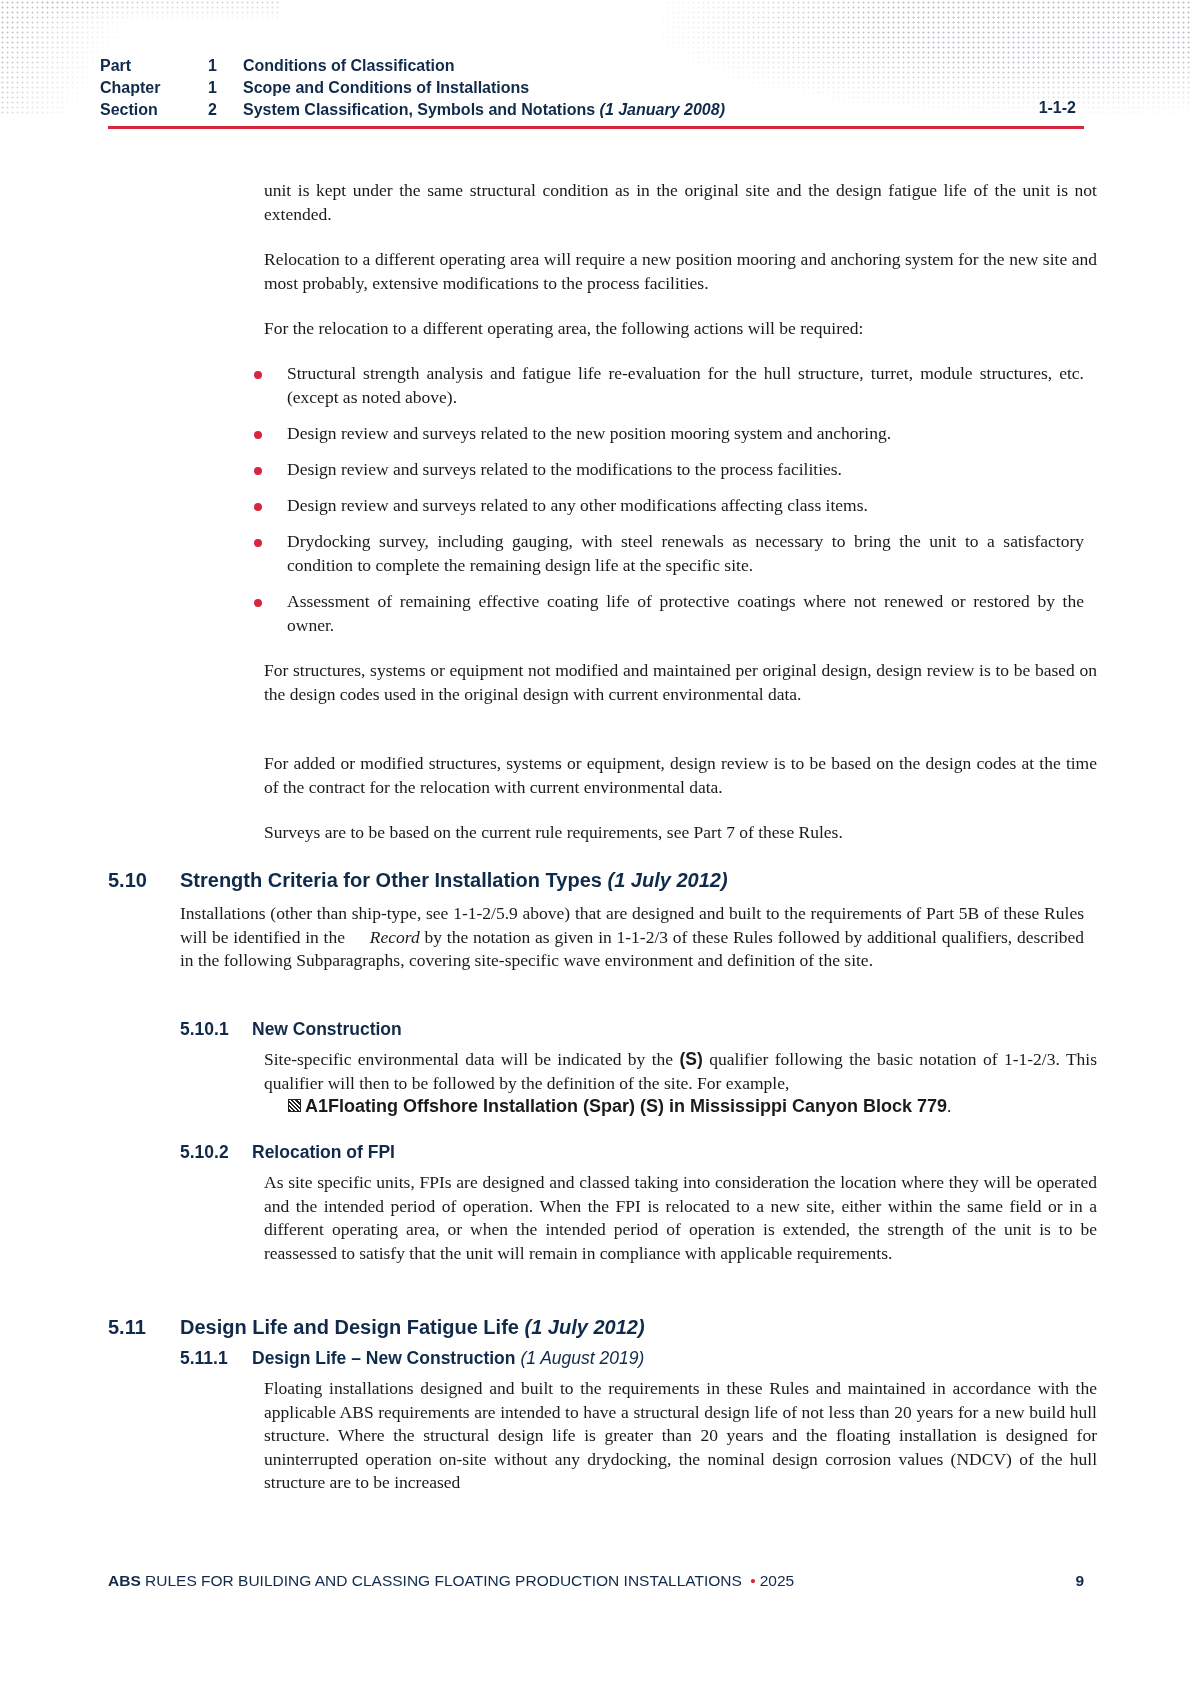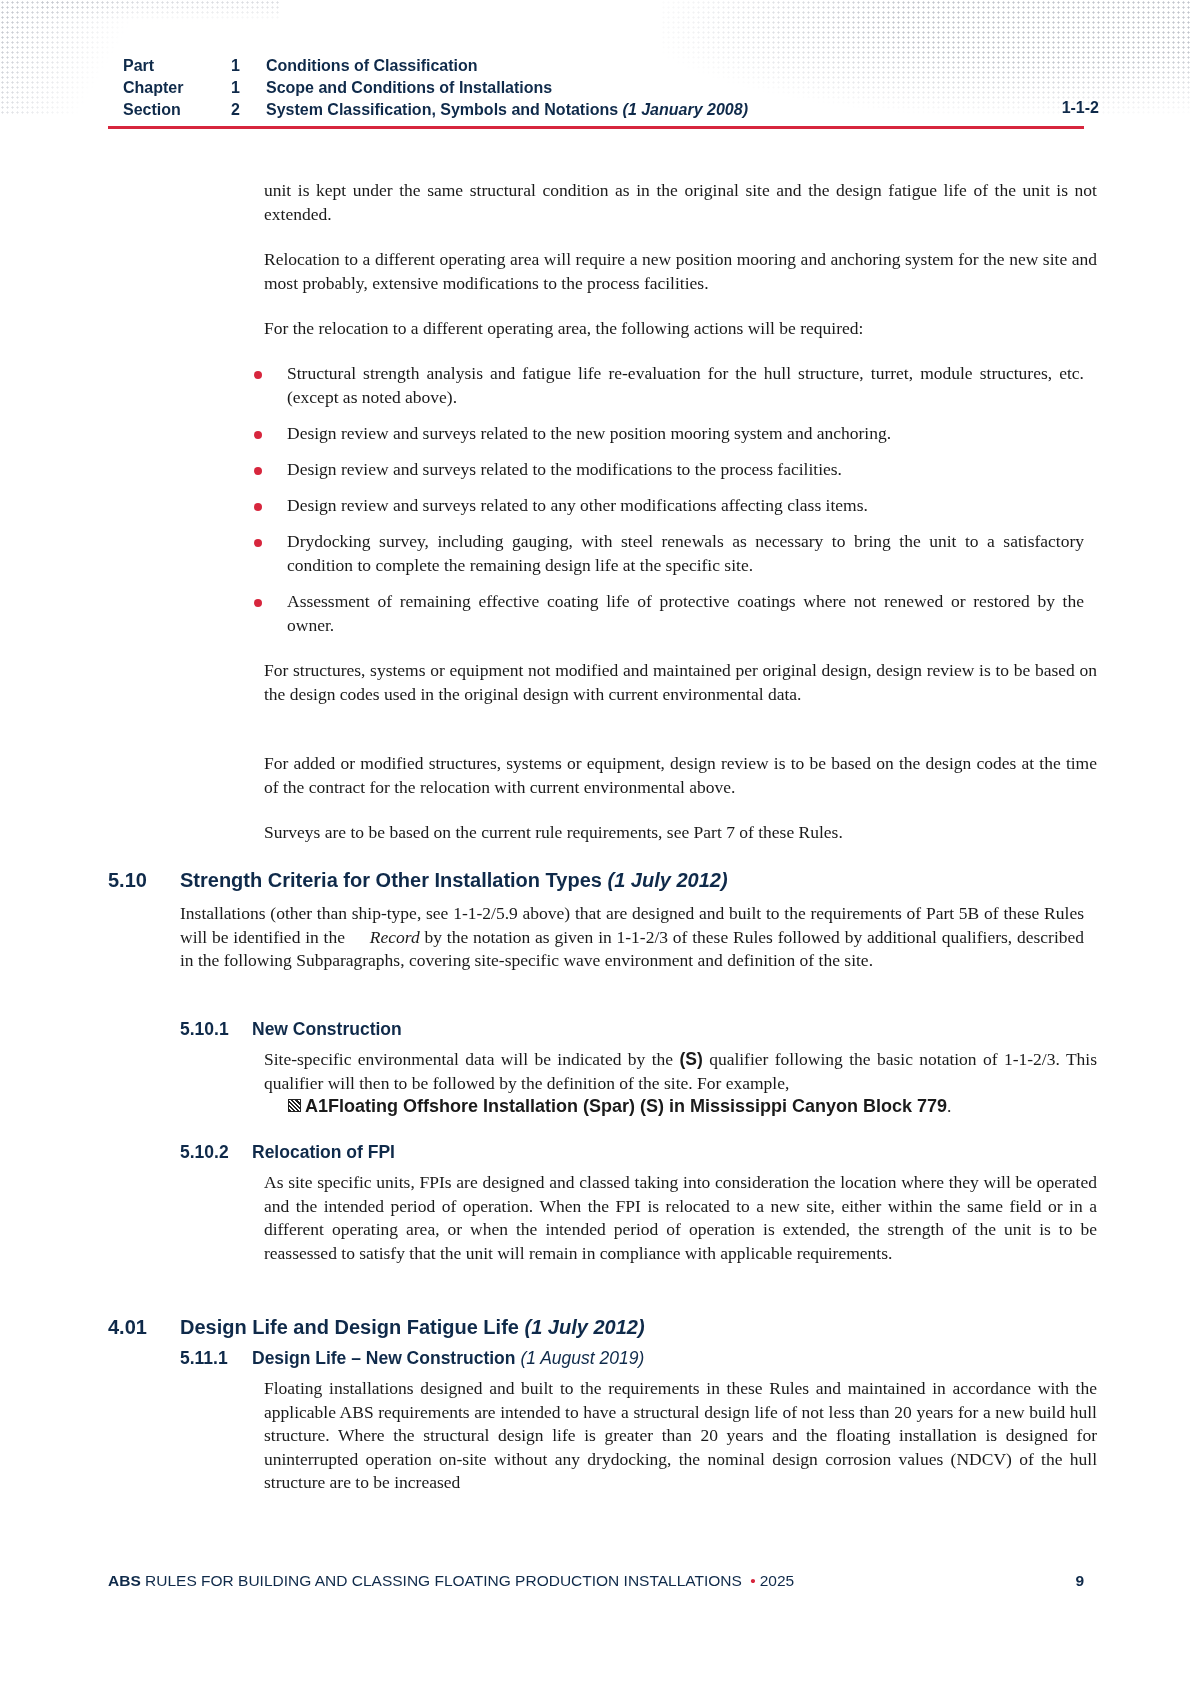--- a/index.html
+++ b/index.html
@@ -12,21 +12,21 @@
   .dots-left { left: 0; top: 0; width: 140px; height: 115px;
     -webkit-mask-image: linear-gradient(120deg, #000 10%, transparent 70%);
     mask-image: linear-gradient(120deg, #000 10%, transparent 70%); opacity: 0.8; }
   .dots-left2 { left: 40px; top: 0; width: 240px; height: 22px; opacity: 0.5;
     -webkit-mask-image: linear-gradient(180deg, #000 20%, transparent 100%);
     mask-image: linear-gradient(180deg, #000 20%, transparent 100%); }
   .dots-right { right: 0; top: 0; width: 530px; height: 115px;
     -webkit-mask-image: radial-gradient(ellipse at 75% 20%, #000 30%, transparent 75%);
     mask-image: radial-gradient(ellipse at 75% 20%, #000 30%, transparent 75%); opacity: 0.85; }
 
-  .header { position: absolute; left: 123px; top: 55px; width: 976px;
+  .header { position: absolute; left: 100px; top: 55px; width: 976px;
     font-family: "Liberation Sans", sans-serif; font-weight: bold; font-size: 16px; color: #0f2a4a; }
   .header-row { display: flex; height: 22px; line-height: 22px; }
   .h-label { width: 108px; }
   .h-num { width: 35px; }
   .h-title { flex: 1; }
   .h-title i { font-style: italic; }
   .h-code { position: absolute; right: 0; top: 44px; }
   .header-rule { position: absolute; left: 108px; top: 126px; width: 976px; height: 3px; background: #d7263d; }
 
   .content { position: absolute; left: 0; top: 0; width: 1191px;
@@ -107,21 +107,21 @@
   <div class="bullet" style="top:530px">
     <span class="dot"></span>
     <div class="btxt">Drydocking survey, including gauging, with steel renewals as necessary to bring the unit to a satisfactory condition to complete the remaining design life at the specific site.</div>
   </div>
   <div class="bullet" style="top:590px">
     <span class="dot"></span>
     <div class="btxt">Assessment of remaining effective coating life of protective coatings where not renewed or restored by the owner.</div>
   </div>
 
   <p class="p" style="top:659px">For structures, systems or equipment not modified and maintained per original design, design review is to be based on the design codes used in the original design with current environmental data.</p>
-  <p class="p" style="top:752px">For added or modified structures, systems or equipment, design review is to be based on the design codes at the time of the contract for the relocation with current environmental above.</p>
+  <p class="p" style="top:752px">For added or modified structures, systems or equipment, design review is to be based on the design codes at the time of the contract for the relocation with current environmental data.</p>
   <p class="p" style="top:821px">Surveys are to be based on the current rule requirements, see Part 7 of these Rules.</p>
 
   <div class="h2" style="top:869px">
     <span class="num">5.10</span>
     <span><span>Strength Criteria for Other Installation Types</span> <i>(1 July 2012)</i></span>
   </div>
   <p class="p" style="top:902px; left:180px; width:904px;"><span>Installations (other than ship-type, see 1-1-2/5.9 above) that are designed and built to the requirements of Part 5B of these Rules will be identified in the</span> <span class="ital">Record</span> <span>by the notation as given in 1-1-2/3 of these Rules followed by additional qualifiers, described in the following Subparagraphs, covering site-specific wave environment and definition of the site.</span></p>
 
   <div class="h3" style="top:1018px">
     <span class="num">5.10.1</span>
@@ -129,21 +129,21 @@
   </div>
   <p class="p" style="top:1048px"><span>Site-specific environmental data will be indicated by the</span> <span class="sans-bold">(S)</span> <span>qualifier following the basic notation of 1-1-2/3. This qualifier will then to be followed by the definition of the site. For example,</span><br><span class="notation"><span class="cross"></span><span>A1Floating Offshore Installation (Spar) (S) in Mississippi Canyon Block 779</span></span><span>.</span></p>
 
   <div class="h3" style="top:1141px">
     <span class="num">5.10.2</span>
     <span>Relocation of FPI</span>
   </div>
   <p class="p" style="top:1171px">As site specific units, FPIs are designed and classed taking into consideration the location where they will be operated and the intended period of operation. When the FPI is relocated to a new site, either within the same field or in a different operating area, or when the intended period of operation is extended, the strength of the unit is to be reassessed to satisfy that the unit will remain in compliance with applicable requirements.</p>
 
   <div class="h2" style="top:1316px">
-    <span class="num">4.01</span>
+    <span class="num">5.11</span>
     <span><span>Design Life and Design Fatigue Life</span> <i>(1 July 2012)</i></span>
   </div>
   <div class="h3" style="top:1347px">
     <span class="num">5.11.1</span>
     <span><span>Design Life – New Construction</span> <i>(1 August 2019)</i></span>
   </div>
   <p class="p" style="top:1377px">Floating installations designed and built to the requirements in these Rules and maintained in accordance with the applicable ABS requirements are intended to have a structural design life of not less than 20 years for a new build hull structure. Where the structural design life is greater than 20 years and the floating installation is designed for uninterrupted operation on-site without any drydocking, the nominal design corrosion values (NDCV) of the hull structure are to be increased</p>
 </div>
 
 <div class="footer">

